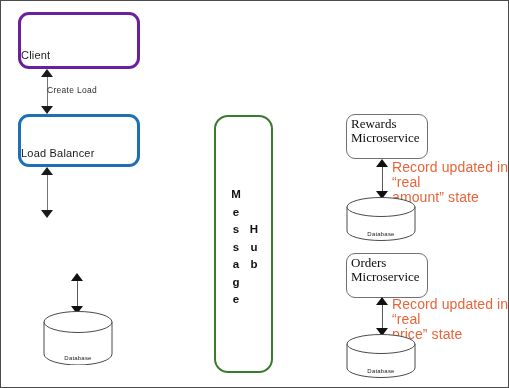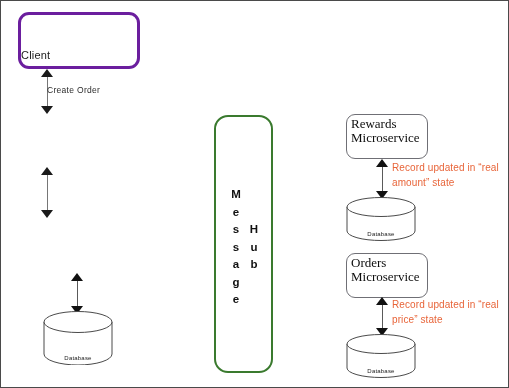--- a/index.html
+++ b/index.html
@@ -92,21 +92,21 @@
     font-size: 8.5px;
     color: #2b2b2b;
     white-space: nowrap;
     letter-spacing: .3px;
   }
 
   
   .annotation {
     position: absolute;
     font-family: "Liberation Sans", sans-serif;
-    font-size: 10px;
+    font-size: 14px;
     line-height: 15px;
     color: #E8653A;
     white-space: pre-line;
     letter-spacing: .1px;
   }
 
   
   .cylinder {
     position: absolute;
   }
@@ -142,22 +142,25 @@
 
   <div class="node accent-purple" style="left:17px; top:11px; width:122px; height:57px;">
     <div class="label-bottom-center">Client</div>
   </div>
 
   <div class="connector thin" style="left:40px; top:68px; height:45px;">
     <div class="shaft"></div>
     <div class="head up"></div>
     <div class="head down"></div>
   </div>
-  <div class="edge-label" style="left:46px; top:84px;">Create Order</div>
-
+  <div class="edge-label" style="left:46px; top:84px;">Create Load</div>
+
+  <div class="node accent-blue" style="left:17px; top:113px; width:122px; height:53px;">
+    <div class="label-bottom-center">Load Balancer</div>
+  </div>
 
   <div class="connector thin" style="left:40px; top:166px; height:51px;">
     <div class="shaft"></div>
     <div class="head up"></div>
     <div class="head down"></div>
   </div>
 
 
   <div class="connector" style="left:70px; top:272px; height:41px;">
     <div class="shaft"></div>

